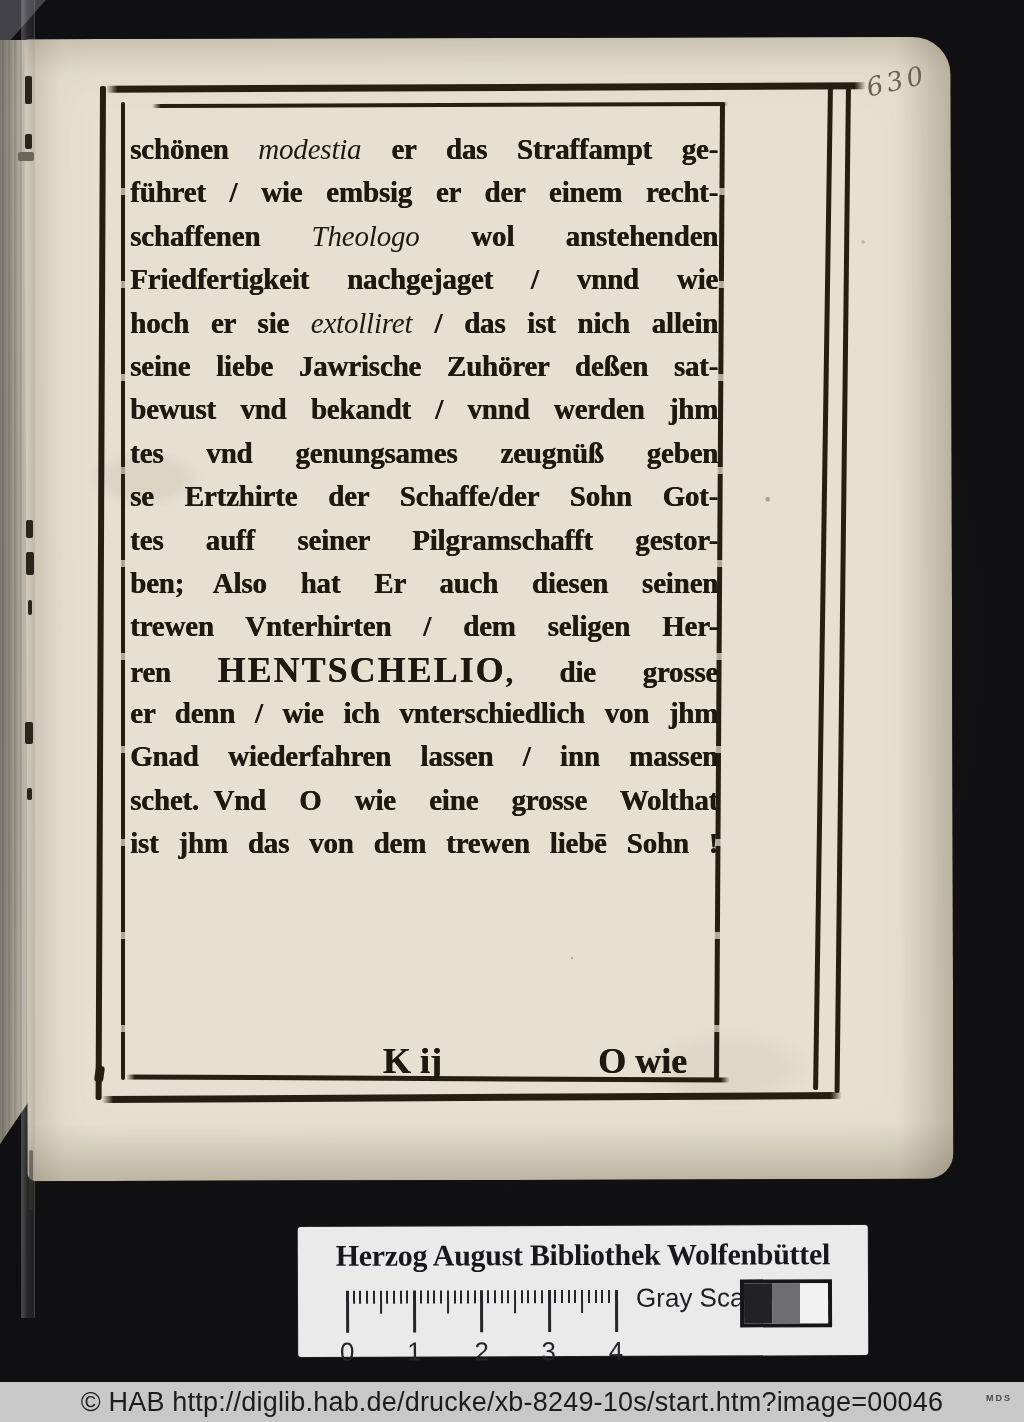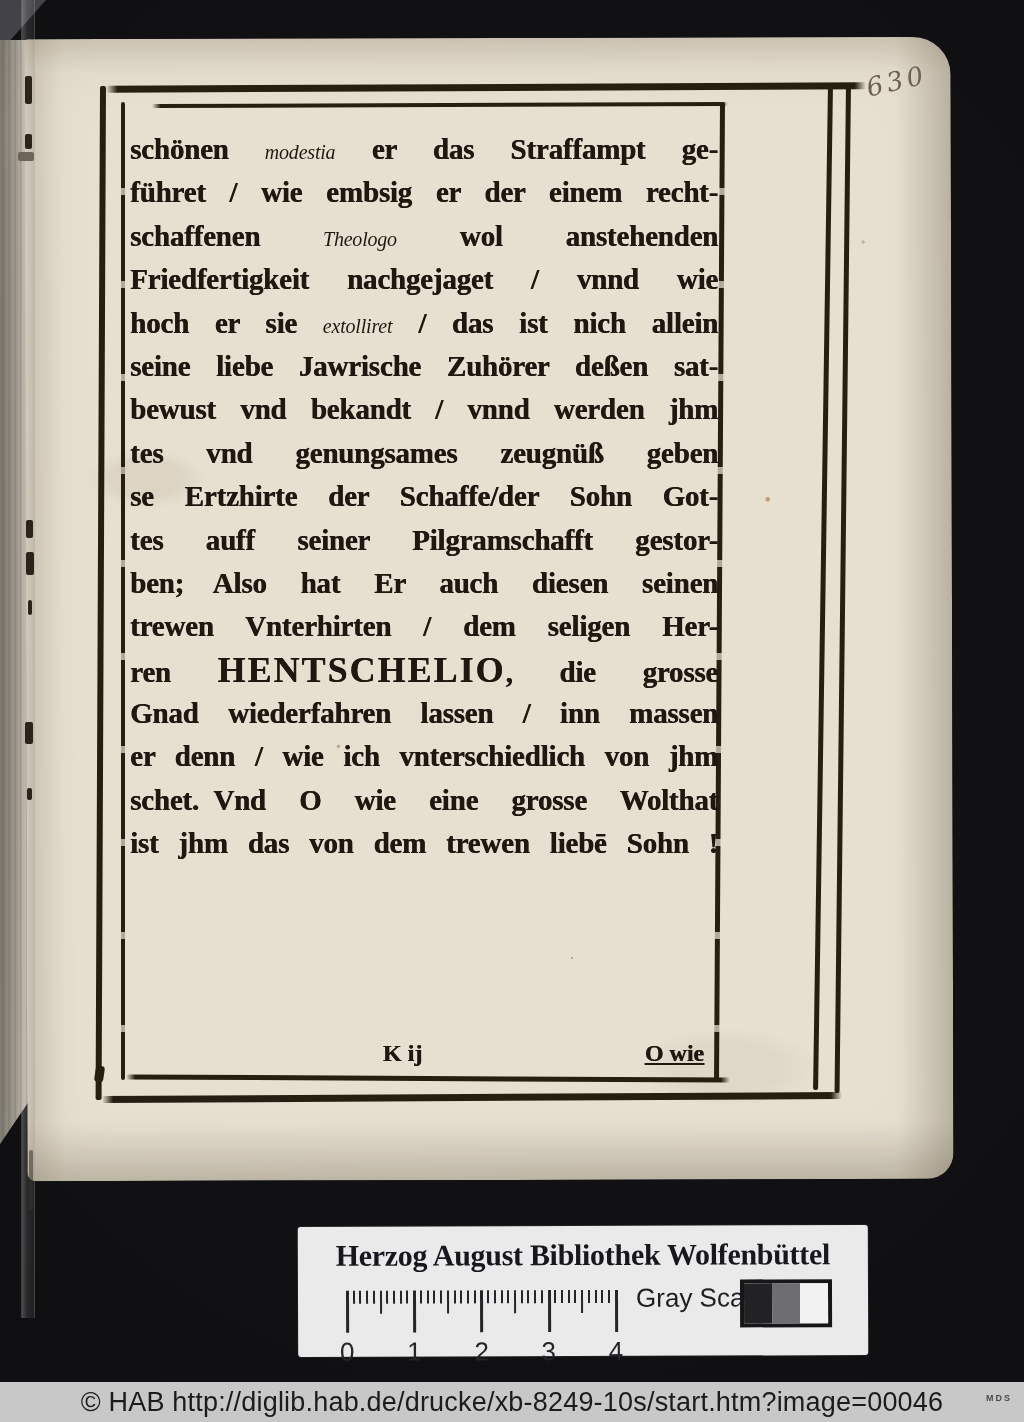--- a/index.html
+++ b/index.html
@@ -55,26 +55,26 @@
   .left-hook{left:95px;top:1066px;width:9px;height:16px;transform:rotate(8deg);border-radius:3px;}
   
   .smudge{position:absolute;background:#2b241a;border-radius:2px;z-index:7;}
   
   .text-block{position:absolute;left:130px;top:128px;width:588px;z-index:5;color:#1f1810;}
   .line{height:43.4px;line-height:43.4px;text-align:justify;text-align-last:justify;overflow:visible;
     font-family:"Liberation Serif",serif;font-weight:700;font-size:29px;letter-spacing:-0.2px;
     text-shadow:0.5px 0 0 currentColor;}
   .line.left{text-align-last:left;}
   .seg-fraktur{font-family:"Liberation Serif",serif;font-weight:700;}
-  .seg-antiqua-italic{font-style:italic;font-weight:500;font-size:20px;text-shadow:none;}
+  .seg-antiqua-italic{font-style:italic;font-weight:500;font-size:29px;text-shadow:none;}
   .seg-antiqua-caps{font-weight:700;font-size:36px;letter-spacing:2px;text-shadow:0.3px 0 0 currentColor;}
   .signature-row{position:absolute;left:130px;top:1040px;width:588px;display:flex;z-index:5;
-    color:#1f1810;font-weight:700;font-size:24px;text-shadow:0.5px 0 0 currentColor;}
+    color:#1f1810;font-weight:700;font-size:36px;text-shadow:0.5px 0 0 currentColor;}
   .signature-row .sig{margin-left:43%;}
-  .signature-row .catch{margin-left:auto;margin-right:14px;text-decoration:underline;}
+  .signature-row .catch{margin-left:auto;margin-right:31px;}
   
   .folio{position:absolute;left:866px;top:66px;z-index:5;color:#6e6150;
     font-family:"DejaVu Serif",serif;font-style:italic;font-size:26px;letter-spacing:4px;
     transform:rotate(-13deg);}
   
   .scale-card{position:absolute;left:298px;top:1226px;width:570px;height:130px;z-index:8;
     background:#eaeaea;border-radius:3px;transform:rotate(-0.2deg);
     box-shadow:0 0 0 1px rgba(255,255,255,.06);}
   .card-title{margin-top:12px;text-align:center;font-family:"Liberation Serif",serif;
     font-weight:700;font-size:30px;letter-spacing:-0.3px;color:#17171e;}
@@ -125,22 +125,22 @@
     <div class="line"><span class="seg-fraktur">Friedfertigkeit nachgejaget / vnnd wie</span></div>
     <div class="line"><span class="seg-fraktur">hoch er sie </span><span class="seg-antiqua-italic">extolliret</span><span class="seg-fraktur"> / das ist nich allein</span></div>
     <div class="line"><span class="seg-fraktur">seine liebe Jawrische Zuhörer deßen sat-</span></div>
     <div class="line"><span class="seg-fraktur">bewust vnd bekandt / vnnd werden jhm</span></div>
     <div class="line"><span class="seg-fraktur">tes vnd genungsames zeugnüß geben</span></div>
     <div class="line"><span class="seg-fraktur">se Ertzhirte der Schaffe/der Sohn Got-</span></div>
     <div class="line"><span class="seg-fraktur">tes auff seiner Pilgramschafft gestor-</span></div>
     <div class="line"><span class="seg-fraktur">ben;  Also hat Er auch diesen seinen</span></div>
     <div class="line"><span class="seg-fraktur">trewen Vnterhirten / dem seligen Her-</span></div>
     <div class="line"><span class="seg-fraktur">ren </span><span class="seg-antiqua-caps">HENTSCHELIO</span><span class="seg-fraktur">, die grosse</span></div>
+    <div class="line"><span class="seg-fraktur">er denn / wie ich vnterschiedlich von jhm</span></div>
     <div class="line"><span class="seg-fraktur">Gnad wiederfahren lassen / inn massen</span></div>
-    <div class="line"><span class="seg-fraktur">er denn / wie ich vnterschiedlich von jhm</span></div>
     <div class="line"><span class="seg-fraktur">schet. Vnd O wie eine grosse Wolthat</span></div>
     <div class="line"><span class="seg-fraktur">ist jhm das von dem trewen liebē Sohn !</span></div>
   </div>
 
 <div class="signature-row">
   <span class="sig">K ij</span>
   <span class="catch">O wie</span>
 </div>
 
 <div class="smudge" style="left:25px;top:76px;width:7px;height:28px;"></div>

